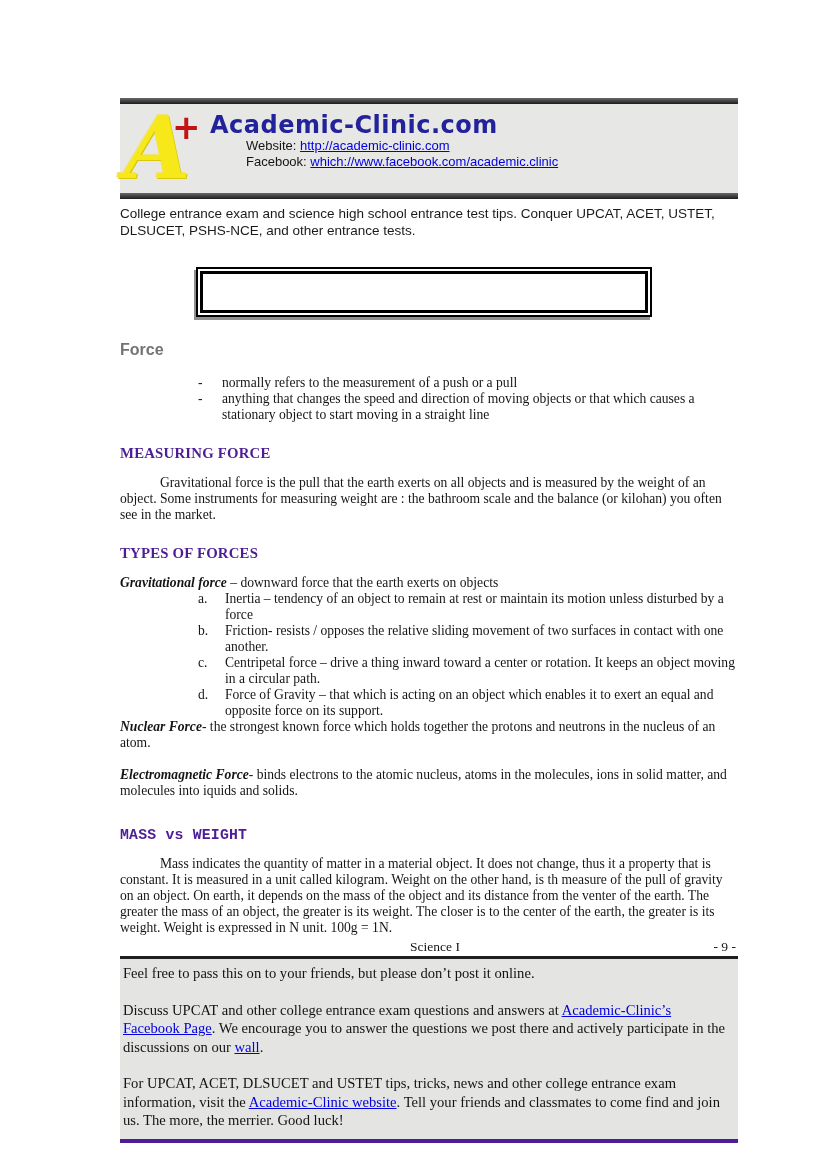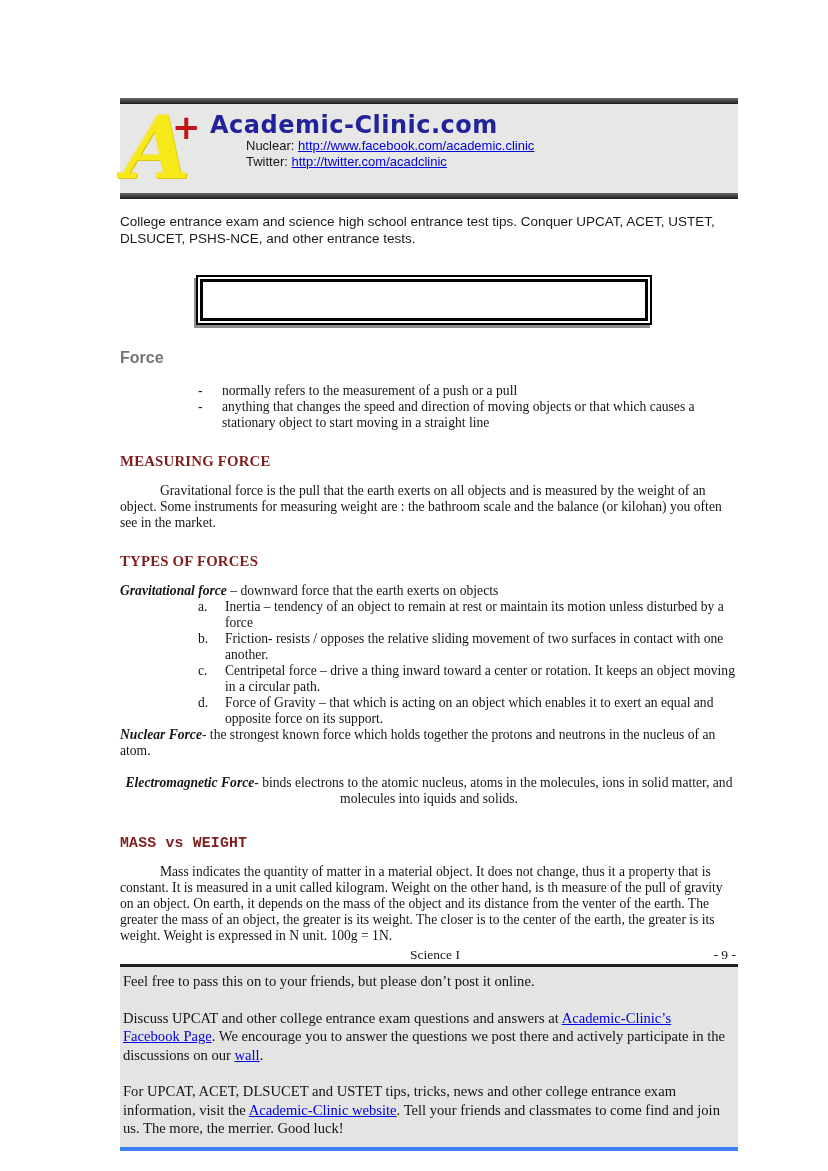--- a/index.html
+++ b/index.html
@@ -72,21 +72,21 @@
     margin-left: 36px;
     font-family: "Liberation Sans", sans-serif;
     font-size: 13px;
     line-height: 15.5px;
   }
   .mast-links .row { white-space: nowrap; }
   a.lnk { color: #0000e0; text-decoration: underline; cursor: pointer; }
 
   
   .intro {
-    margin-top: 15px;
+    margin-top: 7px;
     font-family: "Liberation Sans", sans-serif;
     font-size: 13.5px;
     line-height: 16.5px;
     color: #1a1a1a;
   }
 
   
   .title-box {
     margin: 28px 86px 0 76px;
     height: 50px;
@@ -107,21 +107,21 @@
   .bullets { margin: 16px 0 0 78px; }
   .bullet { display: flex; }
   .bullet .dash { width: 24px; flex: none; }
   .bullet .btext { flex: 1; }
 
   .sec-heading {
     margin-top: 22px;
     font-weight: bold;
     font-size: 14.8px;
     letter-spacing: 0.2px;
-    color: #7f1d1d;
+    color: #4c1d95;
   }
   .para { margin-top: 13px; text-indent: 40px; }
   .lead { font-weight: bold; font-style: italic; }
   .term-para { margin-top: 13px; }
   .term-para.tight { margin-top: 0; }
 
   .abc-list { margin-left: 78px; }
   .abc-item { display: flex; }
   .abc-item .letter { width: 27px; flex: none; }
   .abc-item .atext { flex: 1; }
@@ -141,21 +141,21 @@
   .pageline .pagenum {
     position: absolute;
     right: 2px;
   }
 
   
   .notice {
     margin-top: 1px;
     background: #e4e4e3;
     border-top: 3px solid #1f1f1f;
-    border-bottom: 4px solid #3b82f6;
+    border-bottom: 4px solid #4c1d95;
     padding: 5px 8px 9px 3px;
     font-size: 14.6px;
     line-height: 18.5px;
     color: #141414;
   }
   .notice p + p { margin-top: 18px; }
 </style>
 </head>
 <body>
 
@@ -166,26 +166,26 @@
       <div class="mast-bar"></div>
       <div class="mast-inner">
         <div class="logo">
           <span class="logo-a">A</span>
           <span class="logo-plus">+</span>
         </div>
         <div class="mast-text">
           <div class="brand">Academic-Clinic.com</div>
           <div class="mast-links">
             <div class="row">
-              <span>Nuclear:</span>
-              <a class="lnk">http://www.facebook.com/academic.clinic</a>
+              <span>Website:</span>
+              <a class="lnk">http://academic-clinic.com</a>
             </div>
             <div class="row">
-              <span>Twitter:</span>
-              <a class="lnk">http://twitter.com/acadclinic</a>
+              <span>Facebook:</span>
+              <a class="lnk">which://www.facebook.com/academic.clinic</a>
             </div>
           </div>
         </div>
       </div>
       <div class="mast-bar"></div>
     </div>
 
     <div class="intro">College entrance exam and science high school entrance test tips. Conquer UPCAT, ACET, USTET, DLSUCET, PSHS-NCE, and other entrance tests.</div>
 
     <div class="title-box"></div>
@@ -228,21 +228,21 @@
       <div class="abc-item">
         <span class="letter">d.</span>
         <span class="atext">Force of Gravity – that which is acting on an object which enables it to exert an equal and opposite force on its support.</span>
       </div>
     </div>
 
     <p class="term-para tight doc-text">
       <span class="lead">Nuclear Force</span><span>- the strongest known force which holds together the protons and neutrons in the nucleus of an atom.</span>
     </p>
 
-    <p class="term-para doc-text" style="margin-top:16px;text-align:center;">
+    <p class="term-para doc-text" style="margin-top:16px;">
       <span class="lead">Electromagnetic Force</span><span>- binds electrons to the atomic nucleus, atoms in the molecules, ions in solid matter, and molecules into iquids and solids.</span>
     </p>
 
     <div class="sec-heading" style="margin-top:28px;font-family:Liberation Mono, monospace;">MASS vs WEIGHT</div>
     <p class="para doc-text">Mass indicates the quantity of matter in a material object. It does not change, thus it a property that is constant. It is measured in a unit called kilogram. Weight on the other hand, is th measure of the pull of gravity on an object. On earth, it depends on the mass of the object and its distance from the venter of the earth.  The greater the mass of an object, the greater is its weight. The closer is to the center of the earth, the greater is its weight. Weight is expressed in N unit. 100g = 1N.</p>
 
     <div class="pageline">
       <span class="center-label">Science I</span>
       <span class="pagenum">- 9 -</span>
     </div>

